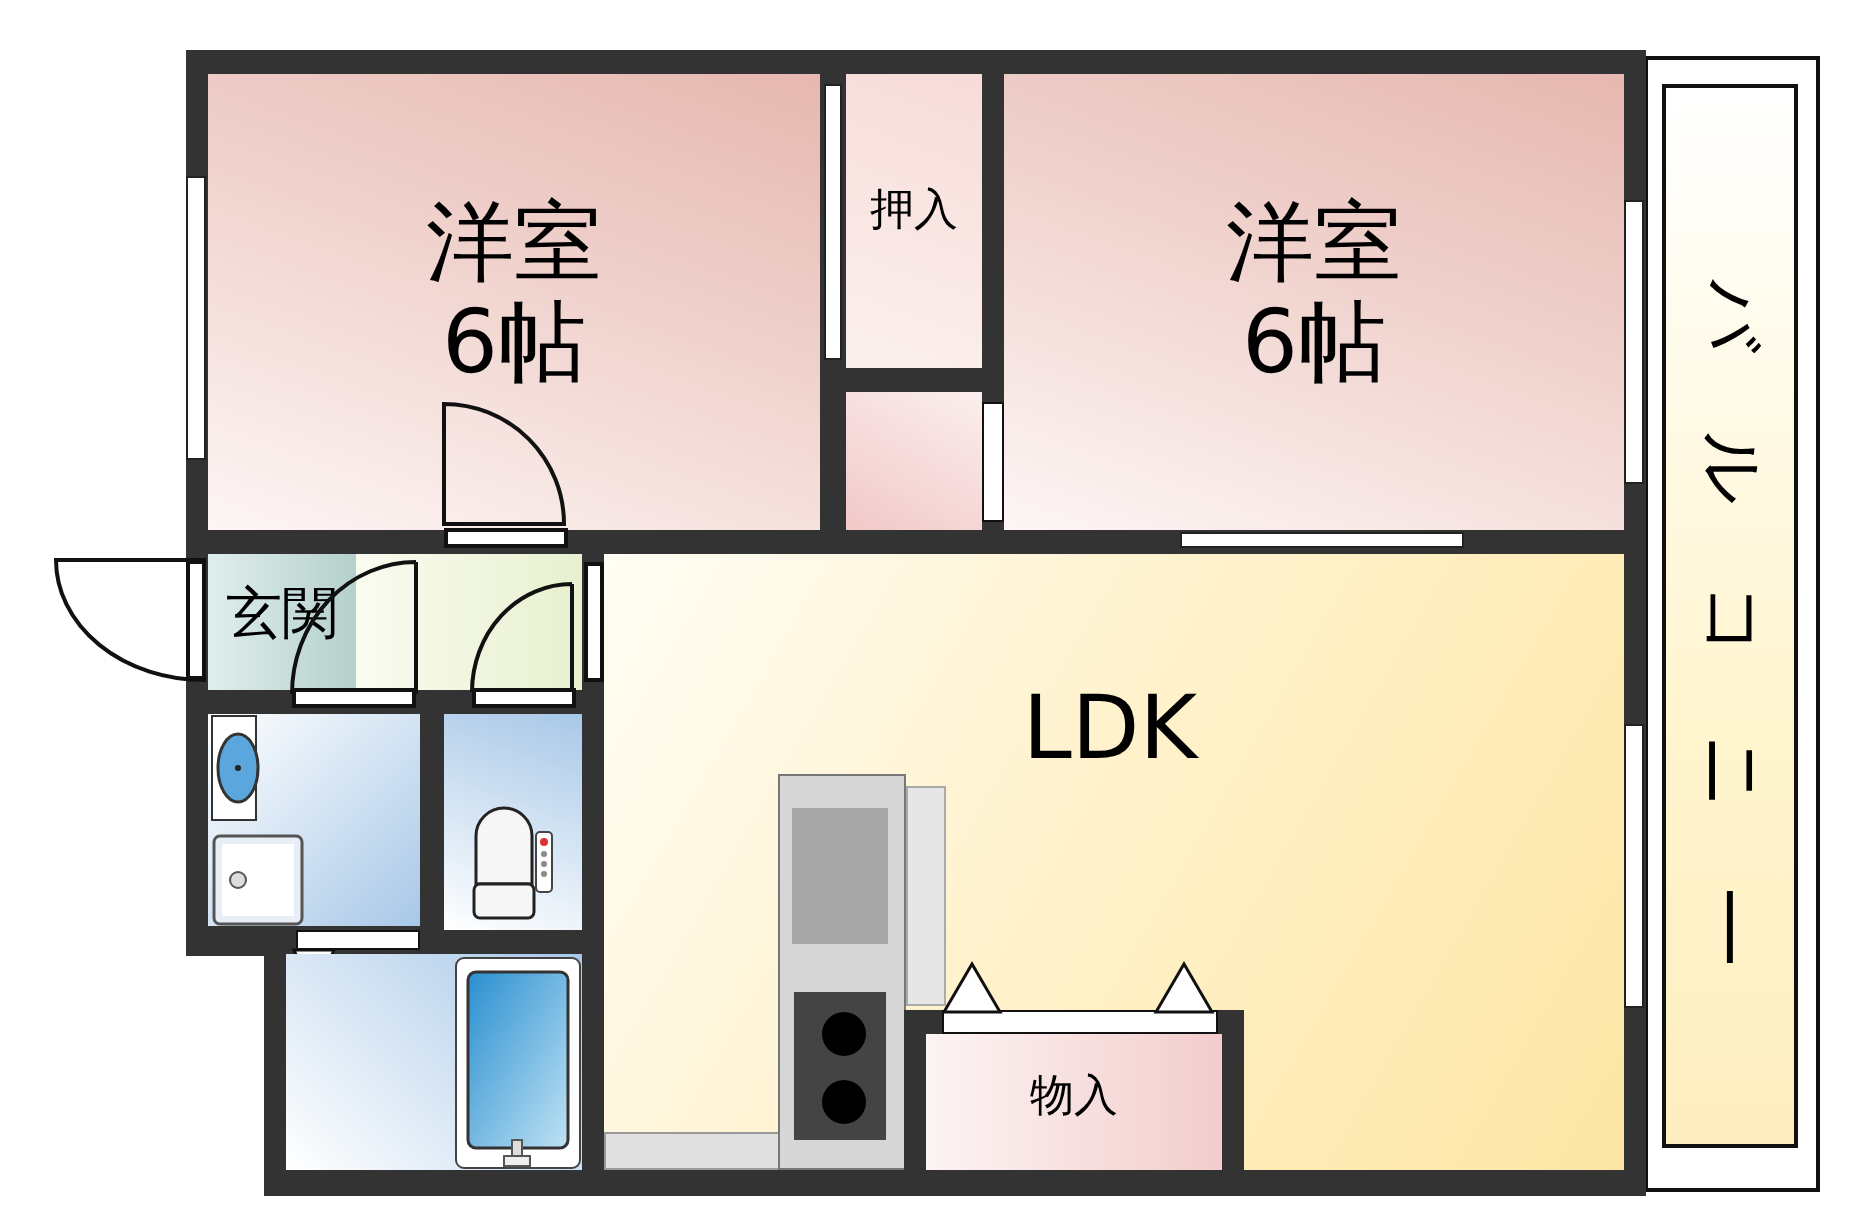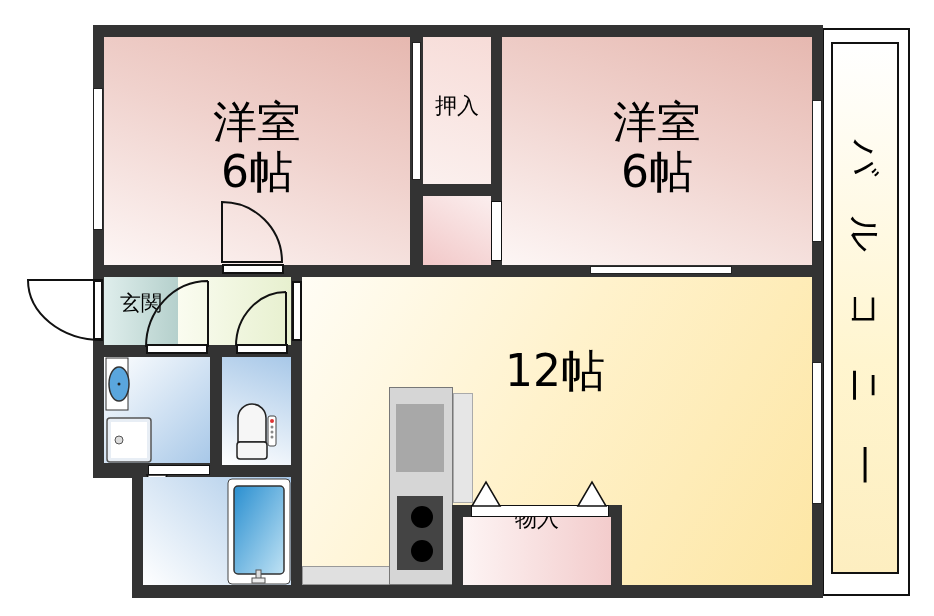--- a/index.html
+++ b/index.html
@@ -51,21 +51,21 @@
 <div class="abs" style="left:502px;top:37px;width:310px;height:228px;background:linear-gradient(20deg,#fdf6f5 0%,#f0d2cd 55%,#e6b8b0 100%);"></div>
 <div class="label" style="left:502px;top:100px;width:310px;font-size:44px;">
   <div>洋室</div>
   <div style="margin-top:6px;">6帖</div>
 </div>
 <div class="win" style="left:812px;top:100px;width:10px;height:142px;"></div>
 <div class="win" style="left:590px;top:266px;width:142px;height:8px;"></div>
 
 <div class="abs" style="left:104px;top:277px;width:74px;height:68px;background:linear-gradient(90deg,#dfeeec,#b5d0cc);"></div>
 <div class="abs" style="left:178px;top:277px;width:113px;height:68px;background:linear-gradient(90deg,#fafcf0,#e7f0cf);"></div>
-<div class="label" style="left:104px;top:293px;width:74px;font-size:21px;">玄関</div>
+<div class="label" style="left:104px;top:293px;width:74px;font-size:28px;">玄関</div>
 <svg style="left:28px;top:280px;" width="76" height="62">
   <path d="M0 0 L74 0 L74 60 A74 60 0 0 1 0 0 Z" fill="none" stroke="#111" stroke-width="2"></path>
 </svg>
 <div class="doorbar" style="left:93px;top:280px;width:10px;height:60px;"></div>
 <svg style="left:146px;top:281px;" width="64" height="68">
   <path d="M62 0 L62 66 M62 0 A62 66 0 0 0 0 66" fill="none" stroke="#111" stroke-width="2"></path>
 </svg>
 <div class="doorbar" style="left:146px;top:344px;width:62px;height:10px;"></div>
 <svg style="left:236px;top:292px;" width="52" height="56">
   <path d="M50 0 L50 54 M50 0 A50 54 0 0 0 0 54" fill="none" stroke="#111" stroke-width="2"></path>
@@ -112,32 +112,32 @@
         <stop offset="1" stop-color="#bfe2f4"></stop>
       </linearGradient>
     </defs>
   <rect x="7" y="8" width="50" height="88" rx="4" fill="url(#tub)" stroke="#333" stroke-width="1.5"></rect>
   <rect x="29" y="92" width="5" height="9" fill="#ddd" stroke="#555" stroke-width="1"></rect>
   <rect x="25" y="100" width="13" height="5" fill="#eee" stroke="#555" stroke-width="1"></rect>
 </svg>
 
 <div class="abs" style="left:302px;top:277px;width:510px;height:308px;background:linear-gradient(120deg,#fffdf5 0%,#fff2cc 45%,#fde6a4 100%);"></div>
 <div class="label" style="left:470px;top:343px;width:170px;font-size:44px;">
-  <div style="margin-top:6px;">12帖</div>
+  <div>LDK</div>
 </div>
 <div class="win" style="left:812px;top:362px;width:10px;height:142px;"></div>
 
 <div class="abs" style="left:302px;top:566px;width:90px;height:19px;background:#e0e0e0;border:1px solid #999;"></div>
 <div class="abs" style="left:389px;top:387px;width:64px;height:198px;background:#d6d6d6;border:1.5px solid #777;"></div>
 <div class="abs" style="left:396px;top:404px;width:48px;height:68px;background:#a8a8a8;"></div>
 <div class="abs" style="left:397px;top:496px;width:46px;height:74px;background:#444;"></div>
 <div class="abs" style="left:411px;top:506px;width:22px;height:22px;border-radius:50%;background:#000;"></div>
 <div class="abs" style="left:411px;top:540px;width:22px;height:22px;border-radius:50%;background:#000;"></div>
 <div class="abs" style="left:453px;top:393px;width:20px;height:110px;background:#e6e6e6;border:1px solid #aaa;"></div>
 
 <div class="abs wall" style="left:452px;top:505px;width:170px;height:80px;"></div>
 <div class="abs" style="left:463px;top:517px;width:148px;height:68px;background:linear-gradient(90deg,#fdf4f4,#f3cccc);"></div>
-<div class="label" style="left:463px;top:508px;width:148px;font-size:22px;">物入</div>
+<div class="label" style="left:463px;top:538px;width:148px;font-size:22px;">物入</div>
 <div class="abs" style="left:471px;top:505px;width:138px;height:12px;background:#fff;border:1.5px solid #111;"></div>
 <svg style="left:470px;top:478px;" width="140" height="30">
   <path d="M2 28 L16 4 L30 28 Z" fill="#fff" stroke="#111" stroke-width="1.5"></path>
   <path d="M108 28 L122 4 L136 28 Z" fill="#fff" stroke="#111" stroke-width="1.5"></path>
 </svg>
 
 </body></html>

